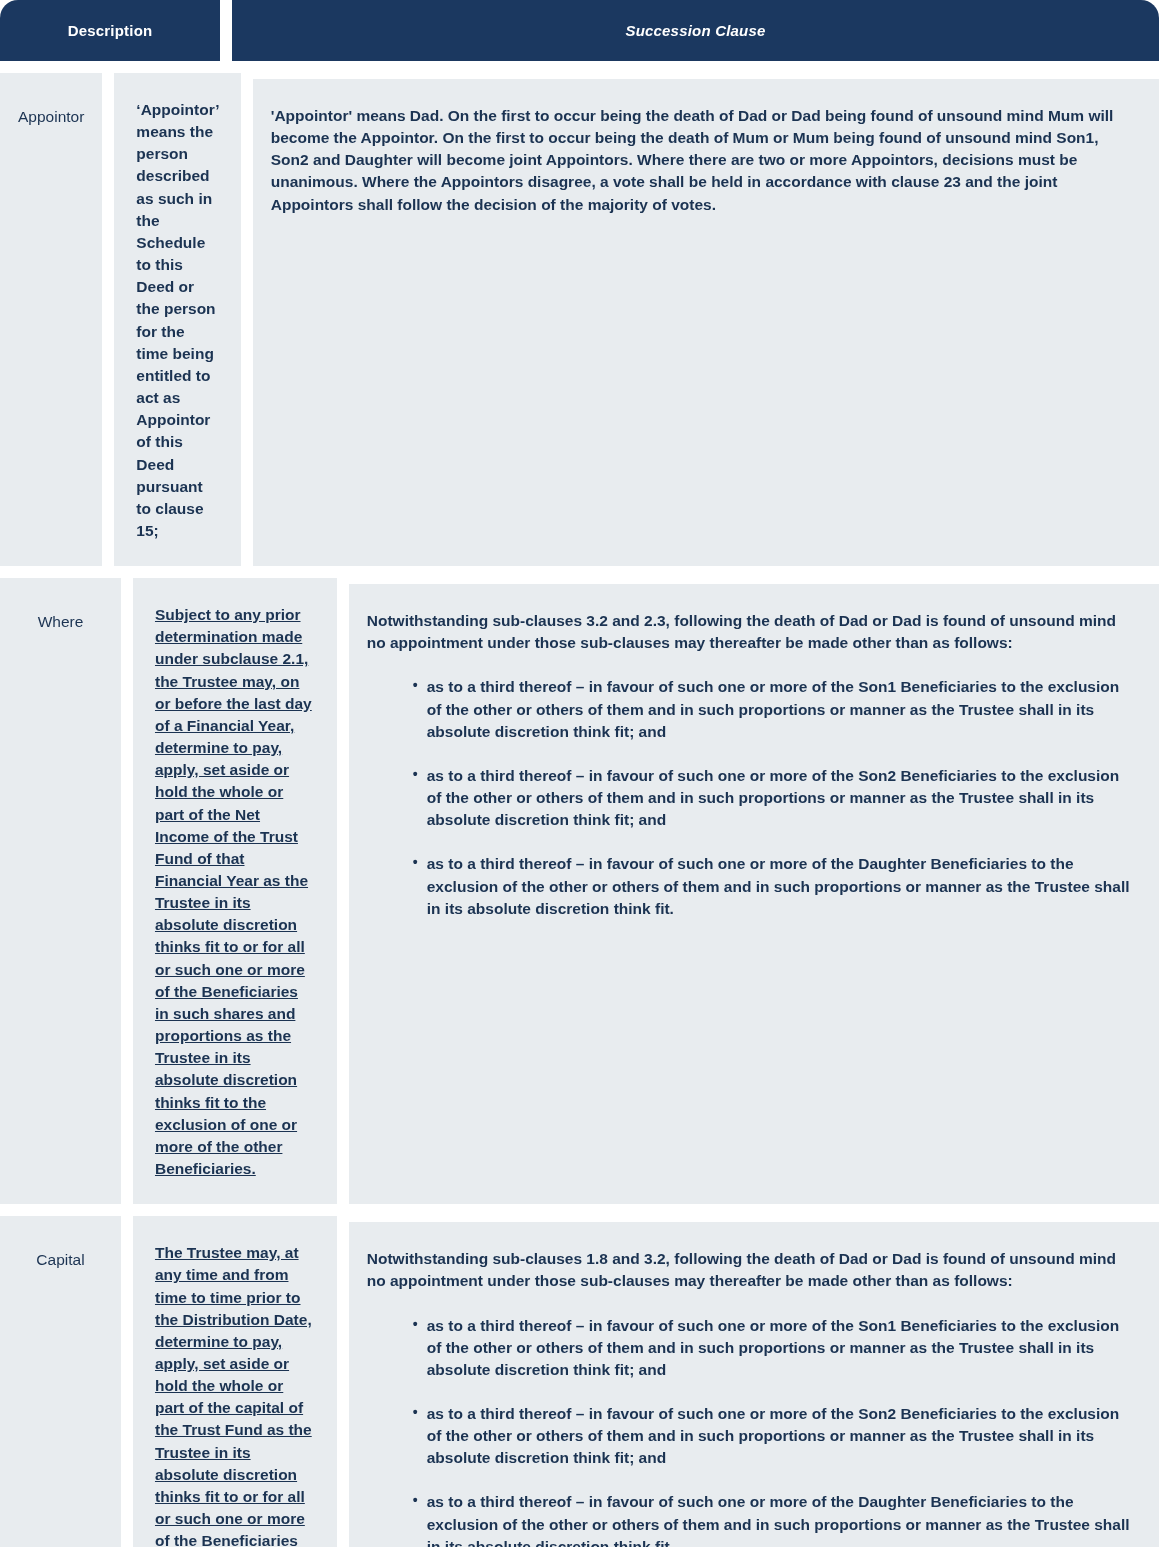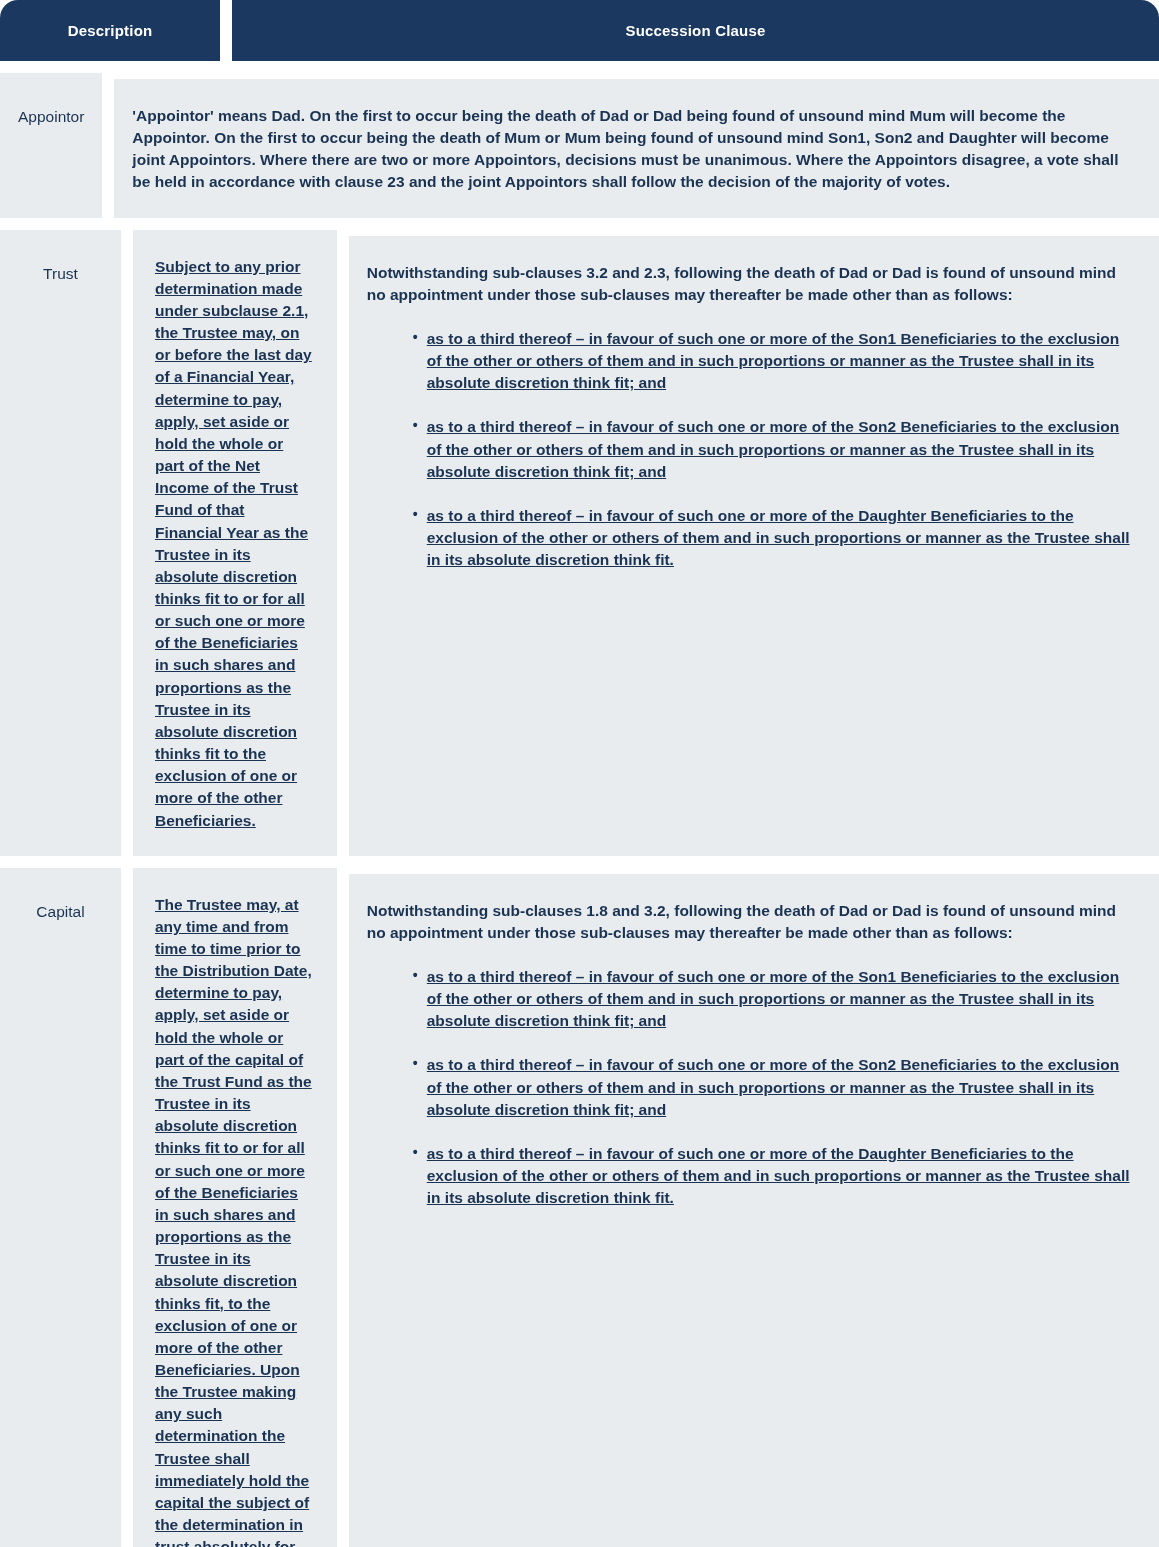--- a/index.html
+++ b/index.html
@@ -34,21 +34,21 @@
     font-size: 15px;
     font-weight: bold;
     letter-spacing: 0.2px;
     display: flex;
     align-items: center;
     justify-content: center;
     text-align: center;
   }
   .th.c1 { width: 220px; border-top-left-radius: 18px; }
   .th.c2 { width: 390px; }
-  .th.c3 { flex: 1 1 auto; border-top-right-radius: 18px; }
+  .th.c3 { flex: 1 1 auto; border-top-right-radius: 18px; font-style: italic; }
 
   
   .tbody {
     display: flex;
     flex-direction: column;
     gap: 12px;
     padding-top: 12px;
   }
   .tr {
     display: flex;
@@ -85,21 +85,20 @@
 
   
   .td.c2.regular { font-weight: bold; text-decoration: underline; }
 
   .para { margin: 0; }
 
   ul.bullets {
     list-style: none;
     margin: 22px 0 0 0;
     padding: 0 0 0 46px;
-    text-decoration: underline;
   }
   ul.bullets li {
     position: relative;
     padding-left: 14px;
     margin-bottom: 22px;
     line-height: 1.43;
   }
   ul.bullets li:last-child { margin-bottom: 0; }
   ul.bullets li::before {
     content: "\2022";
@@ -118,27 +117,30 @@
 
   <div class="thead">
     <div class="th c1">Description</div>
     <div class="th c3">Succession Clause</div>
   </div>
 
   <div class="tbody">
 
     <div class="tr">
       <div class="td c1">Appointor</div>
+      <div class="td c2">
+        <p class="para"><span class="emph">‘Appointor’</span><span> means the person described as such in the Schedule to this Deed or the person for the time being entitled to act as Appointor of this Deed pursuant to clause 15;</span></p>
+      </div>
       <div class="td c3">
         <p class="para"><span class="emph">'Appointor'</span><span> means Dad.  On the first to occur being the death of Dad or Dad being found of unsound mind Mum will become the Appointor.  On the first to occur being the death of Mum or Mum being found of unsound mind Son1, Son2 and Daughter will become joint Appointors.  Where there are two or more Appointors, decisions must be unanimous.  Where the Appointors disagree, a vote shall be held in accordance with clause 23 and the joint Appointors shall follow the decision of the majority of votes.</span></p>
       </div>
     </div>
 
     <div class="tr">
-      <div class="td c1">Trust</div>
+      <div class="td c1">Where</div>
       <div class="td c2 regular">
         <p class="para">Subject to any prior determination made under subclause 2.1, the Trustee may, on or before the last day of a Financial Year, determine to pay, apply, set aside or hold the whole or part of the Net Income of the Trust Fund of that Financial Year as the Trustee in its absolute discretion thinks fit to or for all or such one or more of the Beneficiaries in such shares and proportions as the Trustee in its absolute discretion thinks fit to the exclusion of one or more of the other Beneficiaries.</p>
       </div>
       <div class="td c3">
         <p class="para">Notwithstanding sub-clauses 3.2 and 2.3, following the death of Dad or Dad is found of unsound mind no appointment under those sub-clauses may thereafter be made other than as follows:</p>
         <ul class="bullets">
           <li>as to a third thereof – in favour of such one or more of the Son1 Beneficiaries to the exclusion of the other or others of them and in such proportions or manner as the Trustee shall in its absolute discretion think fit; and</li>
           <li>as to a third thereof – in favour of such one or more of the Son2 Beneficiaries to the exclusion of the other or others of them and in such proportions or manner as the Trustee shall in its absolute discretion think fit; and</li>
           <li>as to a third thereof – in favour of such one or more of the Daughter Beneficiaries to the exclusion of the other or others of them and in such proportions or manner as the Trustee shall in its absolute discretion think fit.</li>
         </ul>

